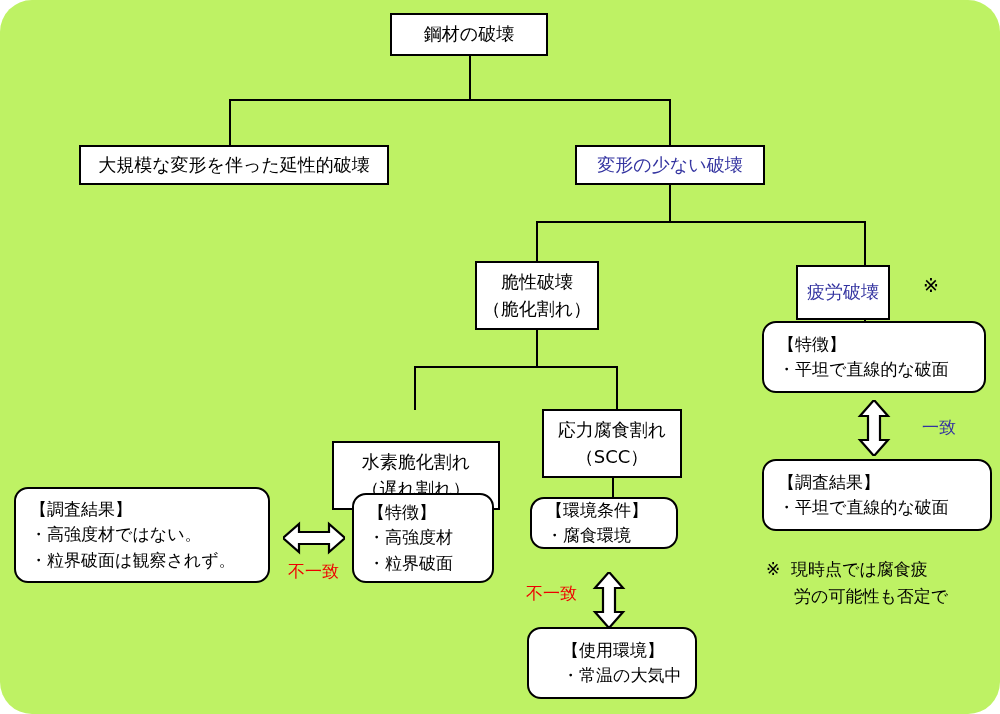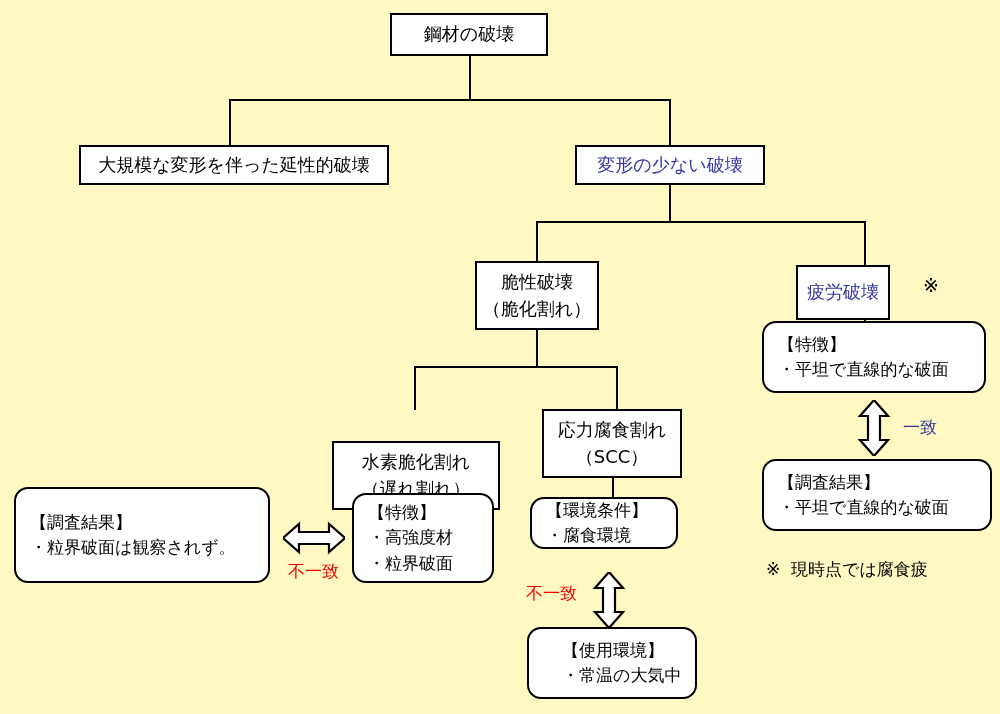--- a/index.html
+++ b/index.html
@@ -9,22 +9,23 @@
     background: #ffffff;
   }
   body {
     font-family: "DejaVu Sans", "Liberation Sans", sans-serif;
     color: #000000;
   }
   #canvas {
     position: relative;
     width: 1000px;
     height: 714px;
-    background: #fef9c3;
+    background: #bef264;
     overflow: hidden;
+    border-radius: 32px;
   }
   
   .node {
     position: absolute;
     box-sizing: border-box;
     border: 2px solid #000000;
     background: #ffffff;
     display: flex;
     flex-direction: column;
     align-items: center;
@@ -144,20 +145,21 @@
     <span class="ln">（遅れ割れ）</span>
   </div>
 
   <div class="node" style="left:542px; top:409px; width:140px; height:69px;">
     <span class="ln">応力腐食割れ</span>
     <span class="ln">（SCC）</span>
   </div>
 
   <div class="rbox" style="left:14px; top:487px; width:256px; height:96px;">
     <span class="ln hd">【調査結果】</span>
+    <span class="ln">・高強度材ではない。</span>
     <span class="ln">・粒界破面は観察されず。</span>
   </div>
 
   <div class="rbox" style="left:352px; top:493px; width:142px; height:90px;">
     <span class="ln hd">【特徴】</span>
     <span class="ln">・高強度材</span>
     <span class="ln">・粒界破面</span>
   </div>
 
   <div class="rbox" style="left:530px; top:497px; width:148px; height:52px;">
@@ -192,19 +194,20 @@
       <polygon points="17,0 31,16 23,16 23,40 31,40 17,56 3,40 11,40 11,16 3,16" fill="#ffffff" stroke="#000000" stroke-width="2.2" stroke-linejoin="miter"></polygon>
     </svg>
   </div>
   <div class="lbl red" style="left:526px; top:582px;">不一致</div>
 
   <div class="arrow" style="left:857px; top:400px;">
     <svg width="34" height="56" viewBox="0 0 34 56">
       <polygon points="17,0 31,16 23,16 23,40 31,40 17,56 3,40 11,40 11,16 3,16" fill="#ffffff" stroke="#000000" stroke-width="2.2" stroke-linejoin="miter"></polygon>
     </svg>
   </div>
-  <div class="lbl blue" style="left:903px; top:416px;text-align:right;">一致</div>
+  <div class="lbl blue" style="left:922px; top:416px;text-align:right;">一致</div>
 
   <div class="note" style="left:766px; top:556px; width:226px;">
     <span class="nl"><span>※</span>&nbsp;&nbsp;<span>現時点では腐食疲</span></span>
+    <span class="nl ind">労の可能性も否定で</span>
   </div>
 
 </div>
 
 </body></html>

